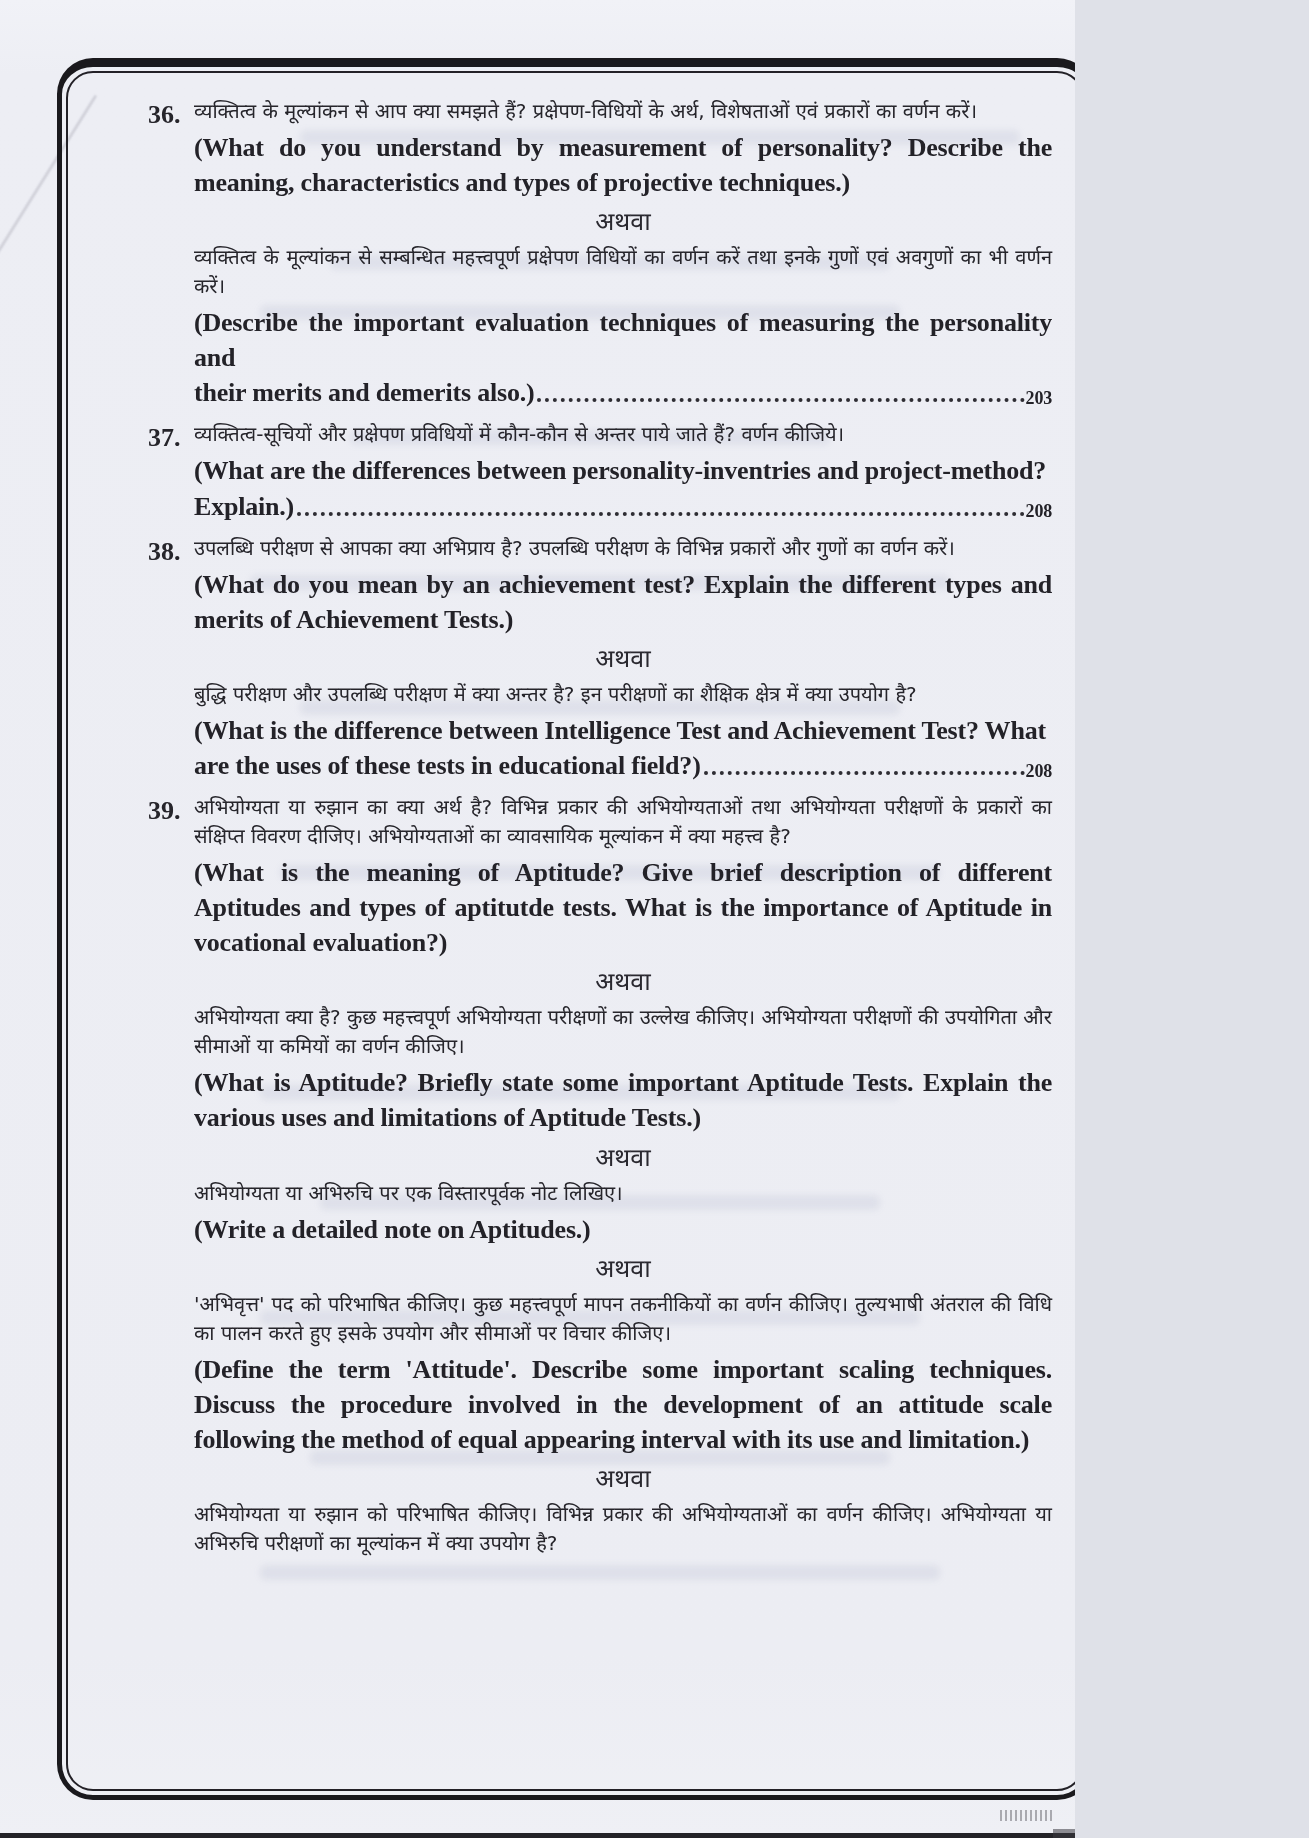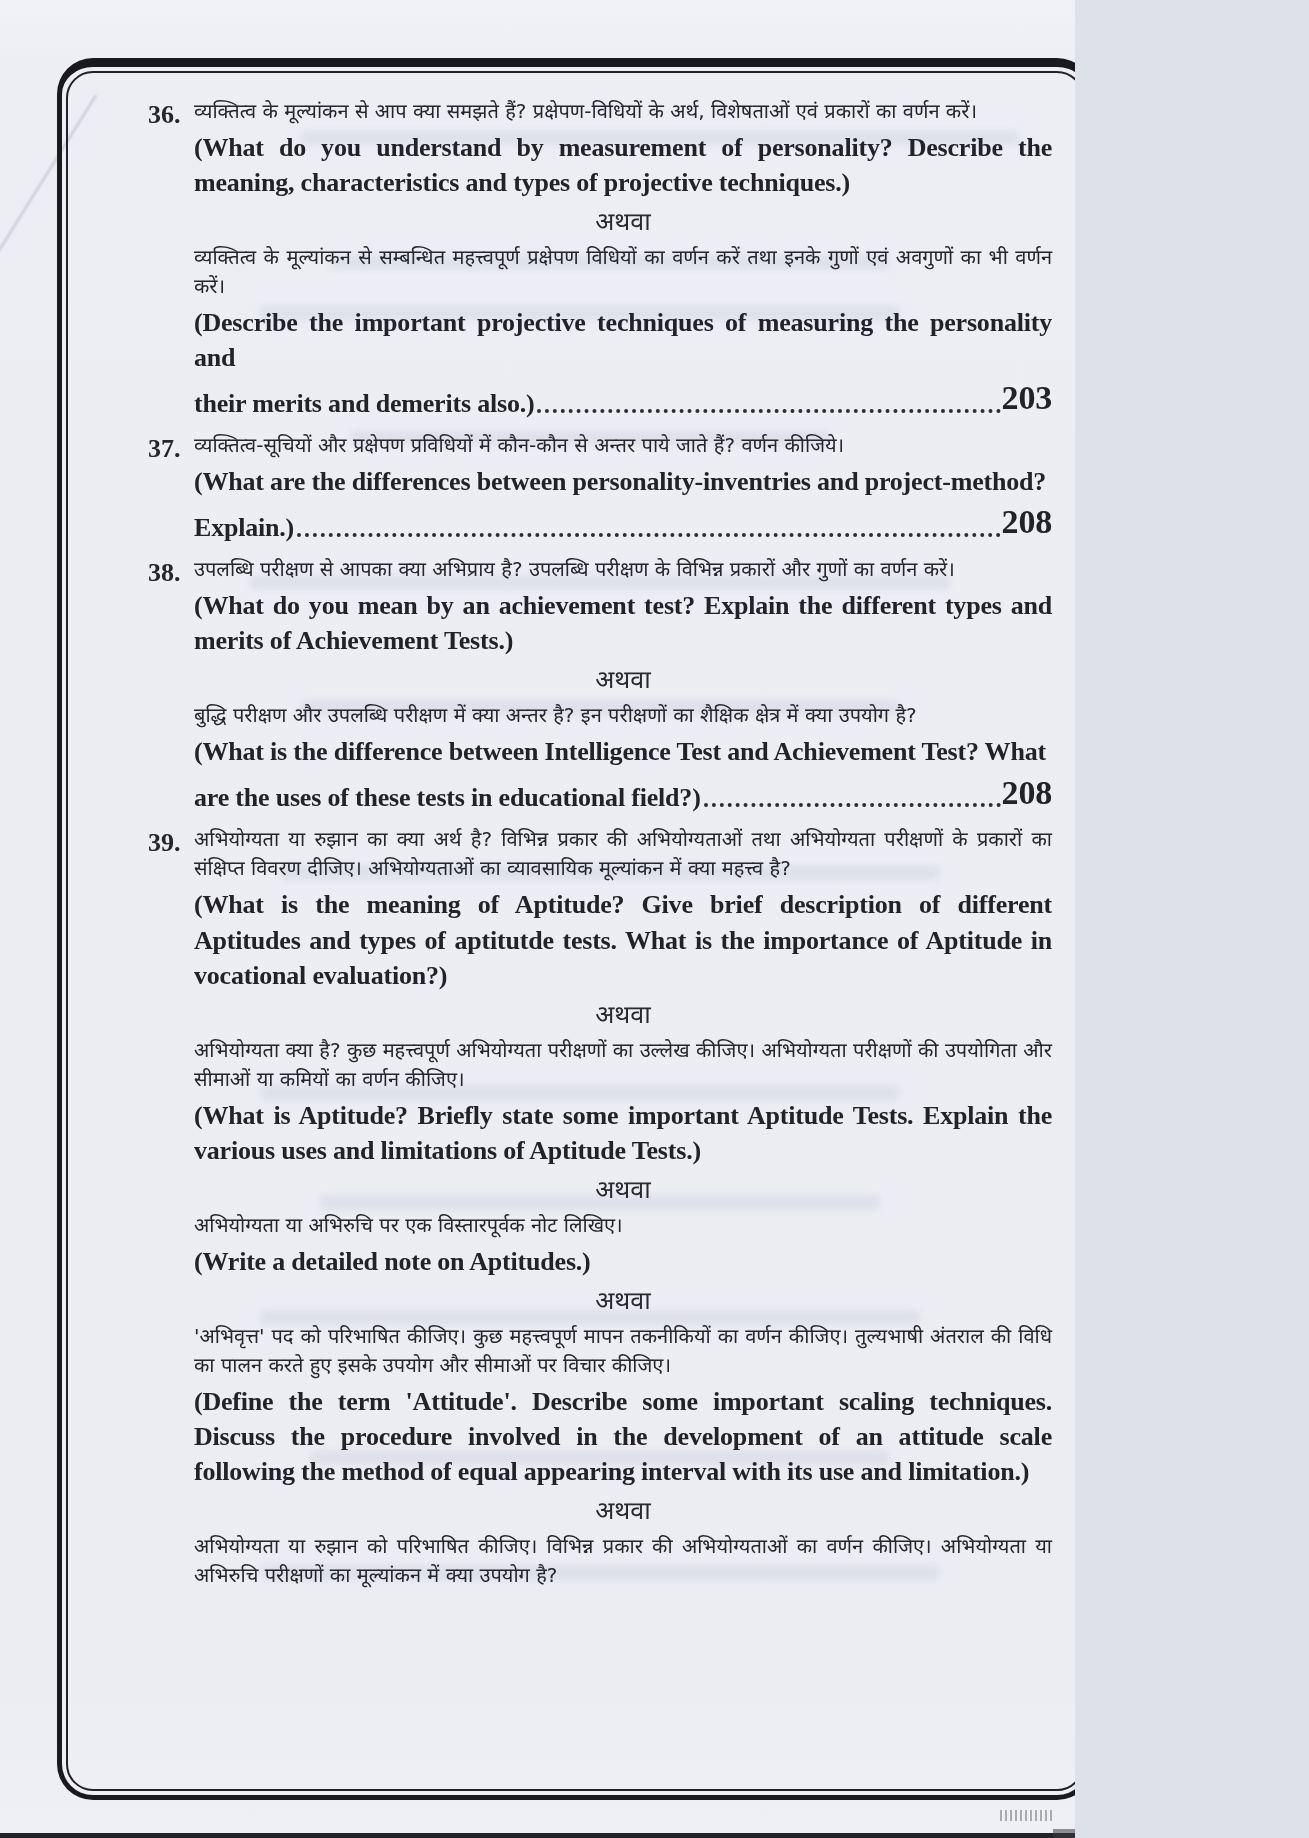--- a/index.html
+++ b/index.html
@@ -51,21 +51,21 @@
     text-align:center;margin:2px 0;
   }
   .toc-l1{display:block;}
   .toc-last{display:flex;align-items:flex-end;}
   .toc-l2{flex:0 0 auto;}
   .dots{
     flex:1 1 auto;min-width:30px;align-self:flex-end;
     border-bottom:4px dotted #2e2d33;
     margin:0 1px 8px 3px;
   }
-  .pg{flex:0 0 auto;font-family:"Liberation Serif",serif;font-weight:700;font-size:34px;color:#232228;}
+  .pg{flex:0 0 auto;font-family:"Liberation Serif",serif;font-weight:700;font-size:18px;color:#232228;}
   
   .ghost{
     position:absolute;height:15px;border-radius:6px;
     background:rgba(104,114,158,0.10);
     filter:blur(3px);z-index:1;
   }
   
   .artifact-bottom-left{position:absolute;left:0;bottom:0;width:1105px;height:5px;background:#232327;}
   .artifact-bottom-right{position:absolute;right:0;bottom:0;width:22px;height:9px;background:#3a3a40;opacity:.55;}
   .artifact-smudge{
@@ -100,21 +100,21 @@
     <div class="frame-inner">
       <div class="content" id="content">
           <div class="item">
     <div class="num">36.</div>
     <div class="blocks">
               <p class="hi">व्यक्तित्व के मूल्यांकन से आप क्या समझते हैं? प्रक्षेपण-विधियों के अर्थ, विशेषताओं एवं प्रकारों का वर्णन करें।</p>
               <p class="en">(What do you understand by measurement of personality? Describe the meaning, characteristics and types of projective techniques.)</p>
               <p class="or">अथवा</p>
               <p class="hi">व्यक्तित्व के मूल्यांकन से सम्बन्धित महत्त्वपूर्ण प्रक्षेपण विधियों का वर्णन करें तथा इनके गुणों एवं अवगुणों का भी वर्णन करें।</p>
               <p class="en">
-    <span class="toc-l1">(Describe the important projective techniques of measuring the personality and</span>
+    <span class="toc-l1">(Describe the important evaluation techniques of measuring the personality and</span>
     <span class="toc-last">
       <span class="toc-l2">their merits and demerits also.)</span>
       <span class="dots"></span>
       <span class="pg">203</span>
     </span>
   </p>
             </div>
   </div>
           <div class="item">
     <div class="num">37.</div>

